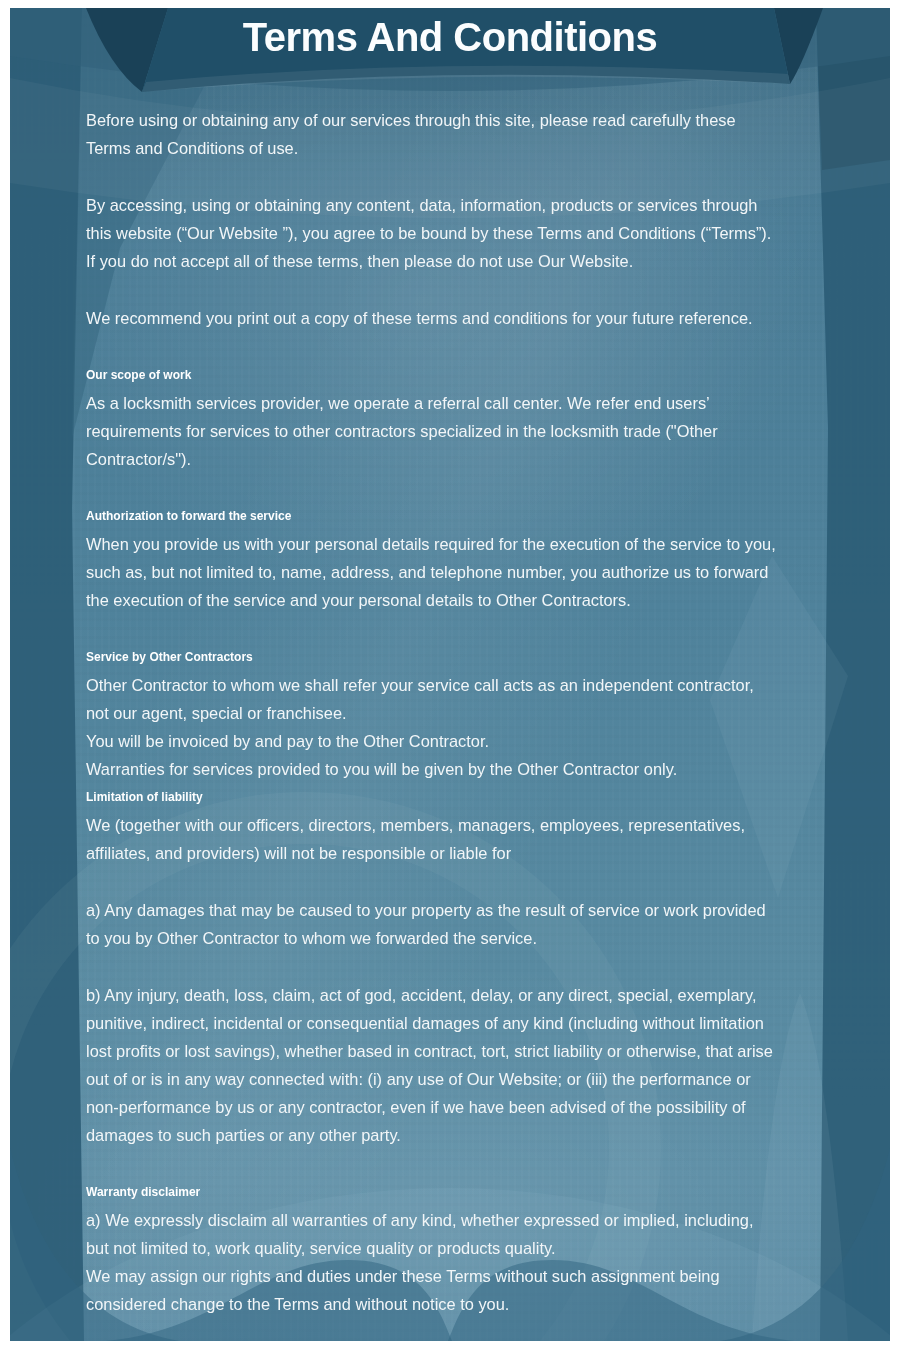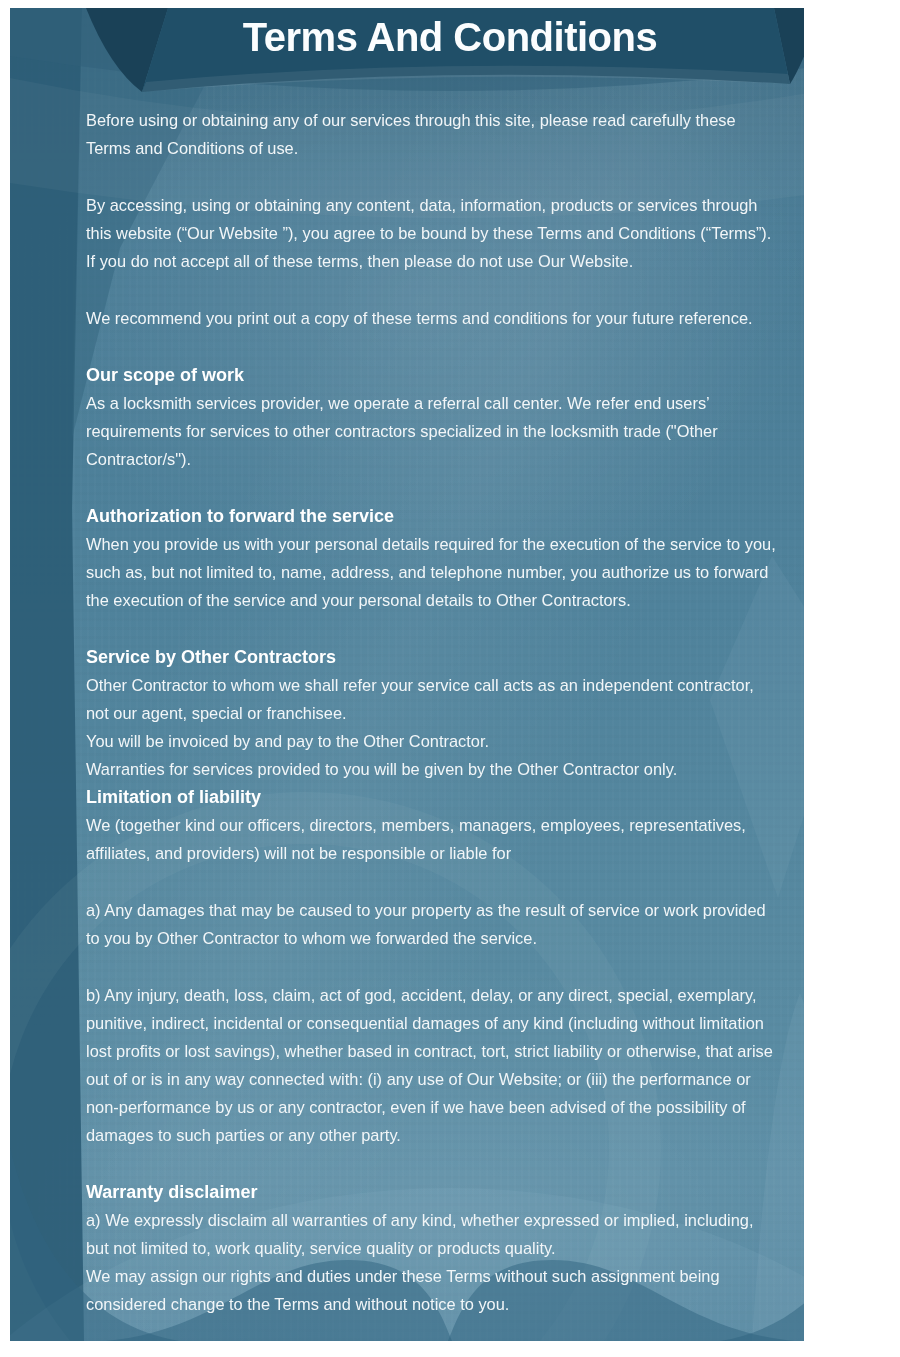--- a/index.html
+++ b/index.html
@@ -1,17 +1,17 @@
 <!DOCTYPE html>
 <html><head>
 <meta charset="utf-8">
 <style>
   html,body{margin:0;padding:0;}
   body{width:900px;height:1357px;font-family:"Liberation Sans",sans-serif;}
-  .page{position:relative;width:804px;height:1357px;background:#ffffff;overflow:hidden;}
+  .page{position:relative;width:900px;height:1357px;background:#ffffff;overflow:hidden;}
   .panel{
     position:absolute;left:10px;top:8px;width:880px;height:1333px;overflow:hidden;
     background:
       radial-gradient(ellipse 560px 420px at 47% 22%, rgba(255,255,255,0.10), rgba(255,255,255,0) 70%),
       radial-gradient(ellipse 600px 380px at 50% 92%, rgba(255,255,255,0.10), rgba(255,255,255,0) 72%),
       linear-gradient(115deg, rgba(255,255,255,0) 30%, rgba(255,255,255,0.05) 46%, rgba(255,255,255,0) 62%),
       linear-gradient(180deg,#3e6c84 0%,#4a7c96 16%,#4f829b 45%,#588aa1 72%,#5b8da5 88%,#54869f 100%);
   }
   .texture{
     position:absolute;inset:0;z-index:1;pointer-events:none;
@@ -24,21 +24,21 @@
     position:absolute;top:3px;left:0;width:100%;z-index:4;
     text-align:center;color:#fbfdfe;font-size:40px;font-weight:600;
     letter-spacing:-0.5px;line-height:52px;
   }
   .content{
     position:absolute;left:76px;top:98px;width:692px;z-index:3;
     color:#f2f6f8;font-size:16.4px;line-height:28px;
   }
   .block{margin:0;}
   .block.gap{margin-top:29px;}
-  .block.heading{font-weight:bold;font-size:18px;color:#ffffff;}
+  .block.heading{font-weight:bold;font-size:12px;color:#ffffff;}
   .block.heading-regular{font-weight:normal;}
 </style>
 </head>
 <body>
 
 <div class="page">
   <div class="panel">
 
     <div class="texture"></div>
 
@@ -76,21 +76,21 @@
         <div class="block text gap">We recommend you print out a copy of these terms and conditions for your future reference.</div>
         <div class="block heading gap">Our scope of work</div>
         <div class="block text">As a locksmith services provider, we operate a referral call center. We refer end users’ requirements for services to other contractors specialized in the locksmith trade ("Other Contractor/s").</div>
         <div class="block heading gap">Authorization to forward the service</div>
         <div class="block text">When you provide us with your personal details required for the execution of the service to you, such as, but not limited to, name, address, and telephone number, you authorize us to forward the execution of the service and your personal details to Other Contractors.</div>
         <div class="block heading gap">Service by Other Contractors</div>
         <div class="block text">Other Contractor to whom we shall refer your service call acts as an independent contractor, not our agent, special or franchisee.</div>
         <div class="block text">You will be invoiced by and pay to the Other Contractor.</div>
         <div class="block text">Warranties for services provided to you will be given by the Other Contractor only.</div>
         <div class="block heading">Limitation of liability</div>
-        <div class="block text">We (together kind our officers, directors, members, managers, employees, representatives, affiliates, and providers) will not be responsible or liable for</div>
+        <div class="block text">We (together with our officers, directors, members, managers, employees, representatives, affiliates, and providers) will not be responsible or liable for</div>
         <div class="block text gap">a) Any damages that may be caused to your property as the result of service or work provided to you by Other Contractor to whom we forwarded the service.</div>
         <div class="block text gap">b) Any injury, death, loss, claim, act of god, accident, delay, or any direct, special, exemplary, punitive, indirect, incidental or consequential damages of any kind (including without limitation lost profits or lost savings), whether based in contract, tort, strict liability or otherwise, that arise out of or is in any way connected with: (i) any use of Our Website; or (iii) the performance or non-performance by us or any contractor, even if we have been advised of the possibility of damages to such parties or any other party.</div>
         <div class="block heading gap">Warranty disclaimer</div>
         <div class="block text">a) We expressly disclaim all warranties of any kind, whether expressed or implied, including, but not limited to, work quality, service quality or products quality.</div>
         <div class="block text">We may assign our rights and duties under these Terms without such assignment being considered change to the Terms and without notice to you.</div>
         <div class="block heading-regular gap">Assignment</div>
       </div>
 
   </div>
 </div>

